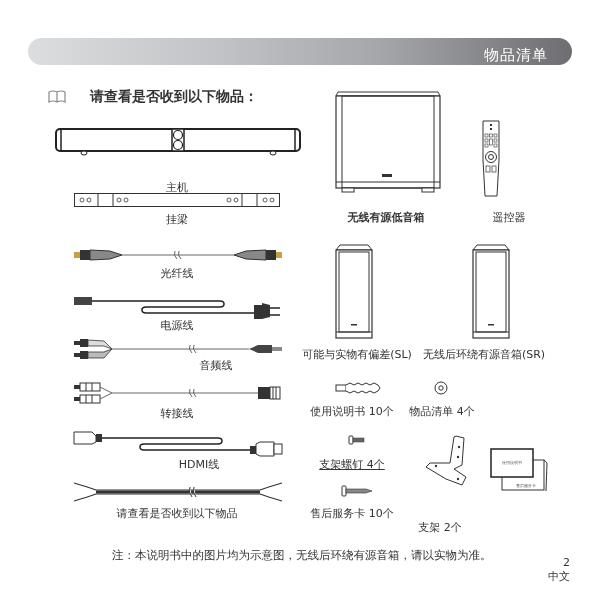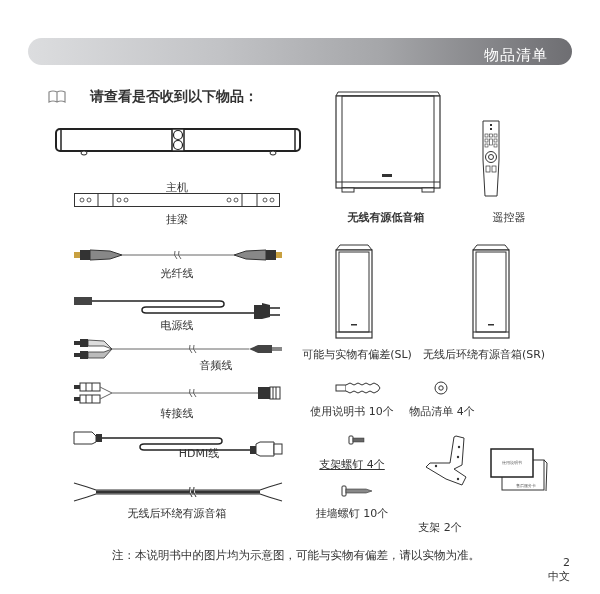--- a/index.html
+++ b/index.html
@@ -131,31 +131,31 @@
 <div class="abs" style="left:74px;top:430px;">
   <svg width="208" height="28" viewBox="0 0 208 28">
     <path d="M0 2 L18 2 L22 6 L22 12 L18 14 L0 14 Z" fill="#fff" stroke="#333"></path>
     <rect x="22" y="4" width="6" height="8" fill="#333"></rect>
     <path d="M28 8 L144 8 Q148 8 148 11 Q148 14 144 14 L70 14 Q66 14 66 17 Q66 20 70 20 L176 20" fill="none" stroke="#222" stroke-width="1.5"></path>
     <rect x="176" y="16" width="6" height="8" fill="#333"></rect>
     <path d="M182 14 L186 12 L200 12 L200 26 L186 26 L182 24 Z" fill="#fff" stroke="#333"></path>
     <rect x="200" y="14" width="8" height="10" fill="#fff" stroke="#333"></rect>
   </svg>
 </div>
-<div class="label" style="left:177px;top:446px;padding-left:44px;">HDMI线</div>
+<div class="label" style="left:177px;top:457px;padding-left:44px;">HDMI线</div>
 
 <div class="abs" style="left:74px;top:481px;">
   <svg width="208" height="22" viewBox="0 0 208 22">
     <path d="M0 2 Q14 6 22 9 L186 9 Q194 6 208 2" fill="none" stroke="#333" stroke-width="1.2"></path>
     <path d="M0 20 Q14 16 22 13 L186 13 Q194 16 208 20" fill="none" stroke="#333" stroke-width="1.2"></path>
     <line x1="22" y1="11" x2="186" y2="11" stroke="#333" stroke-width="3"></line>
     <path d="M116 6 Q114 11 118 16 M120 6 Q118 11 122 16" fill="#fff" stroke="#333"></path>
   </svg>
 </div>
-<div class="label" style="left:177px;top:506px;">无线后环绕有源音箱</div>
+<div class="label" style="left:177px;top:506px;">请查看是否收到以下物品</div>
 
 <div class="abs" style="left:334px;top:90px;">
   <svg width="108" height="106" viewBox="0 0 108 106">
     <path d="M4 2 L104 2 L106 6 L2 6 Z" fill="#fff" stroke="#333"></path>
     <rect x="2" y="6" width="104" height="92" fill="#fff" stroke="#333" stroke-width="1.2"></rect>
     <rect x="8" y="6" width="92" height="92" fill="none" stroke="#333"></rect>
     <line x1="2" y1="92" x2="106" y2="92" stroke="#333"></line>
     <rect x="48" y="84" width="10" height="3" fill="#333"></rect>
     <rect x="8" y="98" width="12" height="4" fill="#fff" stroke="#333"></rect>
     <rect x="88" y="98" width="12" height="4" fill="#fff" stroke="#333"></rect>
@@ -231,21 +231,21 @@
   </svg>
 </div>
 <div class="label" style="left:352px;top:457px;text-decoration:underline;">支架螺钉 4个</div>
 
 <div class="abs" style="left:342px;top:486px;">
   <svg width="30" height="10" viewBox="0 0 30 10">
     <rect x="0" y="0" width="4" height="10" rx="1" fill="#fff" stroke="#333"></rect>
     <path d="M4 3 L24 3 L30 5 L24 7 L4 7 Z" fill="#888" stroke="#333" stroke-width="0.6"></path>
   </svg>
 </div>
-<div class="label" style="left:352px;top:506px;">挂墙螺钉  10个</div>
+<div class="label" style="left:352px;top:506px;">售后服务卡  10个</div>
 
 <div class="abs" style="left:424px;top:435px;">
   <svg width="44" height="52" viewBox="0 0 44 52">
     <path d="M32 1 L40 3 L38 30 L30 34 L42 42 L38 50 L22 44 L2 32 L6 28 L26 28 L30 2 Z" fill="#fff" stroke="#333"></path>
     <circle cx="35" cy="12" r="1.2" fill="#333"></circle>
       <circle cx="34" cy="22" r="1.2" fill="#333"></circle>
     <circle cx="12" cy="31" r="1.2" fill="#333"></circle>
       <circle cx="34" cy="44" r="1.2" fill="#333"></circle>
   </svg>
 </div>
@@ -255,17 +255,17 @@
   <svg width="58" height="46" viewBox="0 0 58 46">
     <rect x="12" y="13" width="42" height="30" fill="#fff" stroke="#333"></rect>
     <line x1="54" y1="13" x2="57" y2="16" stroke="#333"></line>
     <line x1="57" y1="16" x2="56" y2="44" stroke="#333"></line>
     <rect x="1" y="2" width="42" height="28" fill="#fff" stroke="#222" stroke-width="1.5"></rect>
   </svg>
 </div>
 <div class="abs" style="left:502px;top:460px;font-size:4px;color:#555;">使用说明书</div>
 <div class="abs" style="left:516px;top:483px;font-size:4px;color:#555;">售后服务卡</div>
 
-<div class="note">注：本说明书中的图片均为示意图，可能与实物有偏差，请以实物为准。</div>
+<div class="note">注：本说明书中的图片均为示意图，无线后环绕有源音箱，请以实物为准。</div>
 <div class="pagenum">
   <div>2</div>
   <div>中文</div>
 </div>
 
 </body></html>

